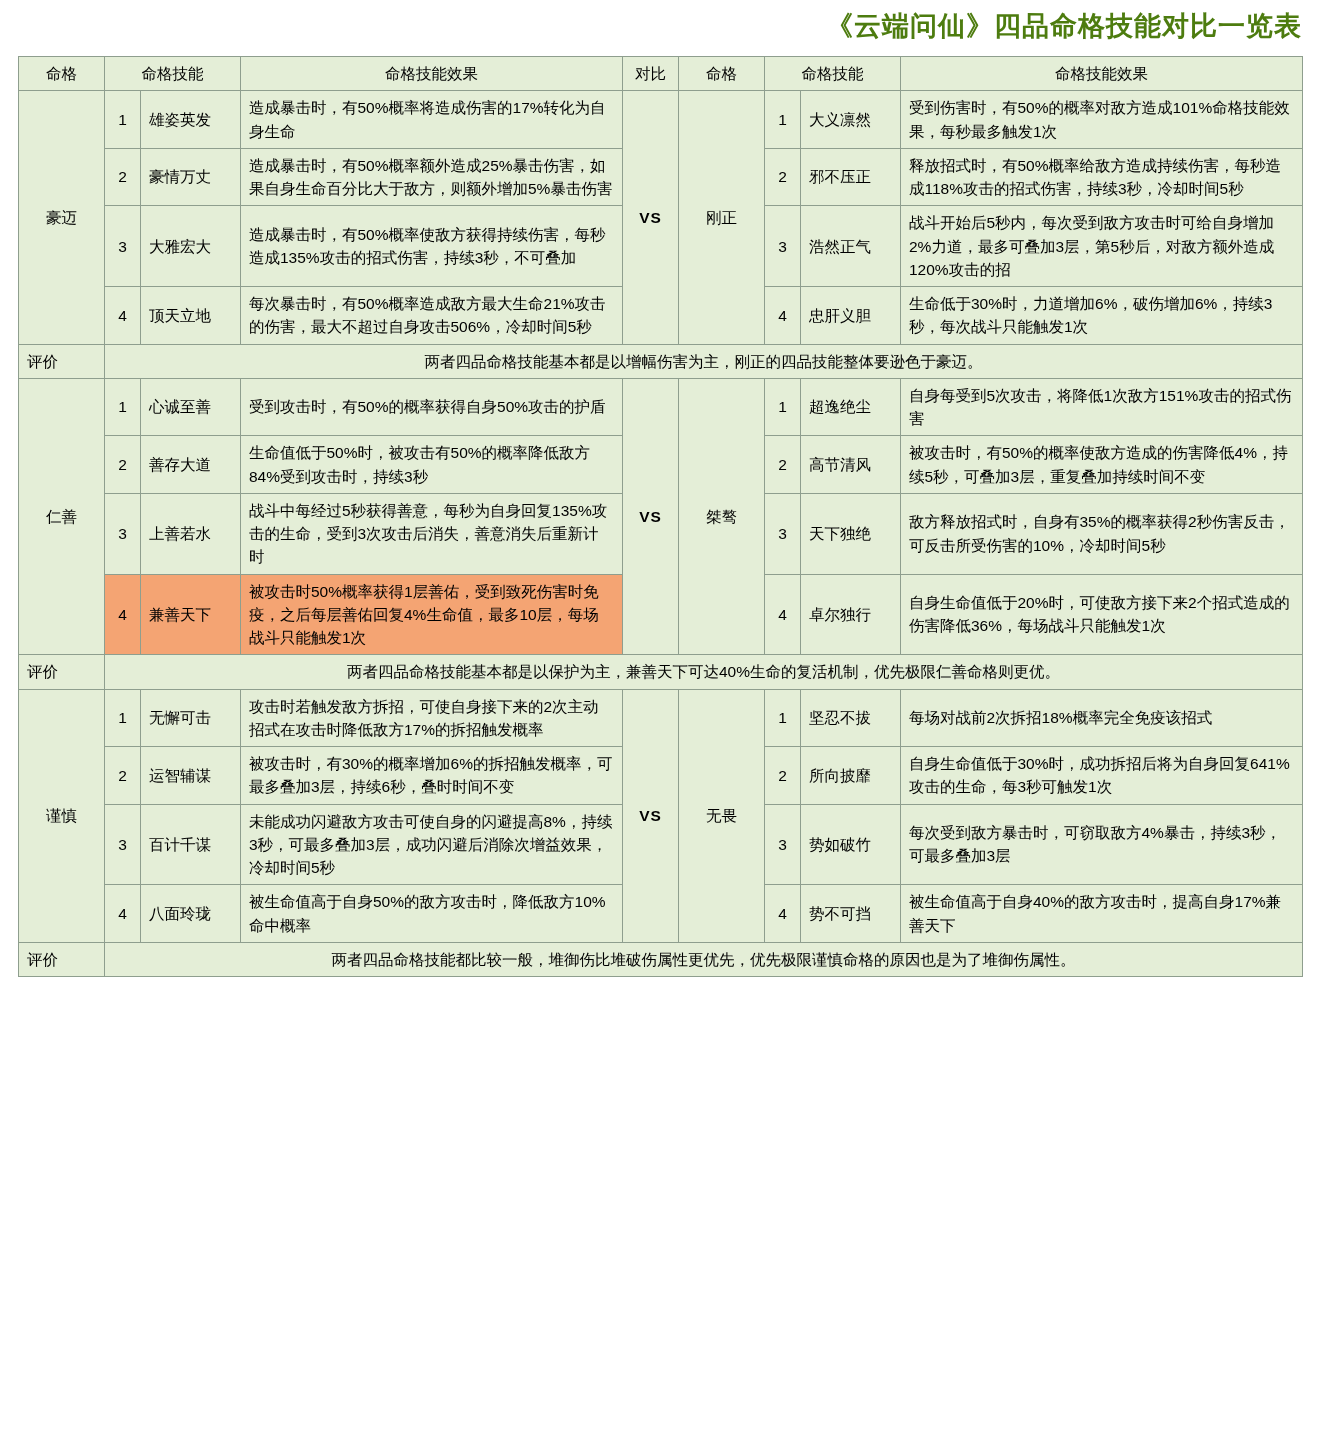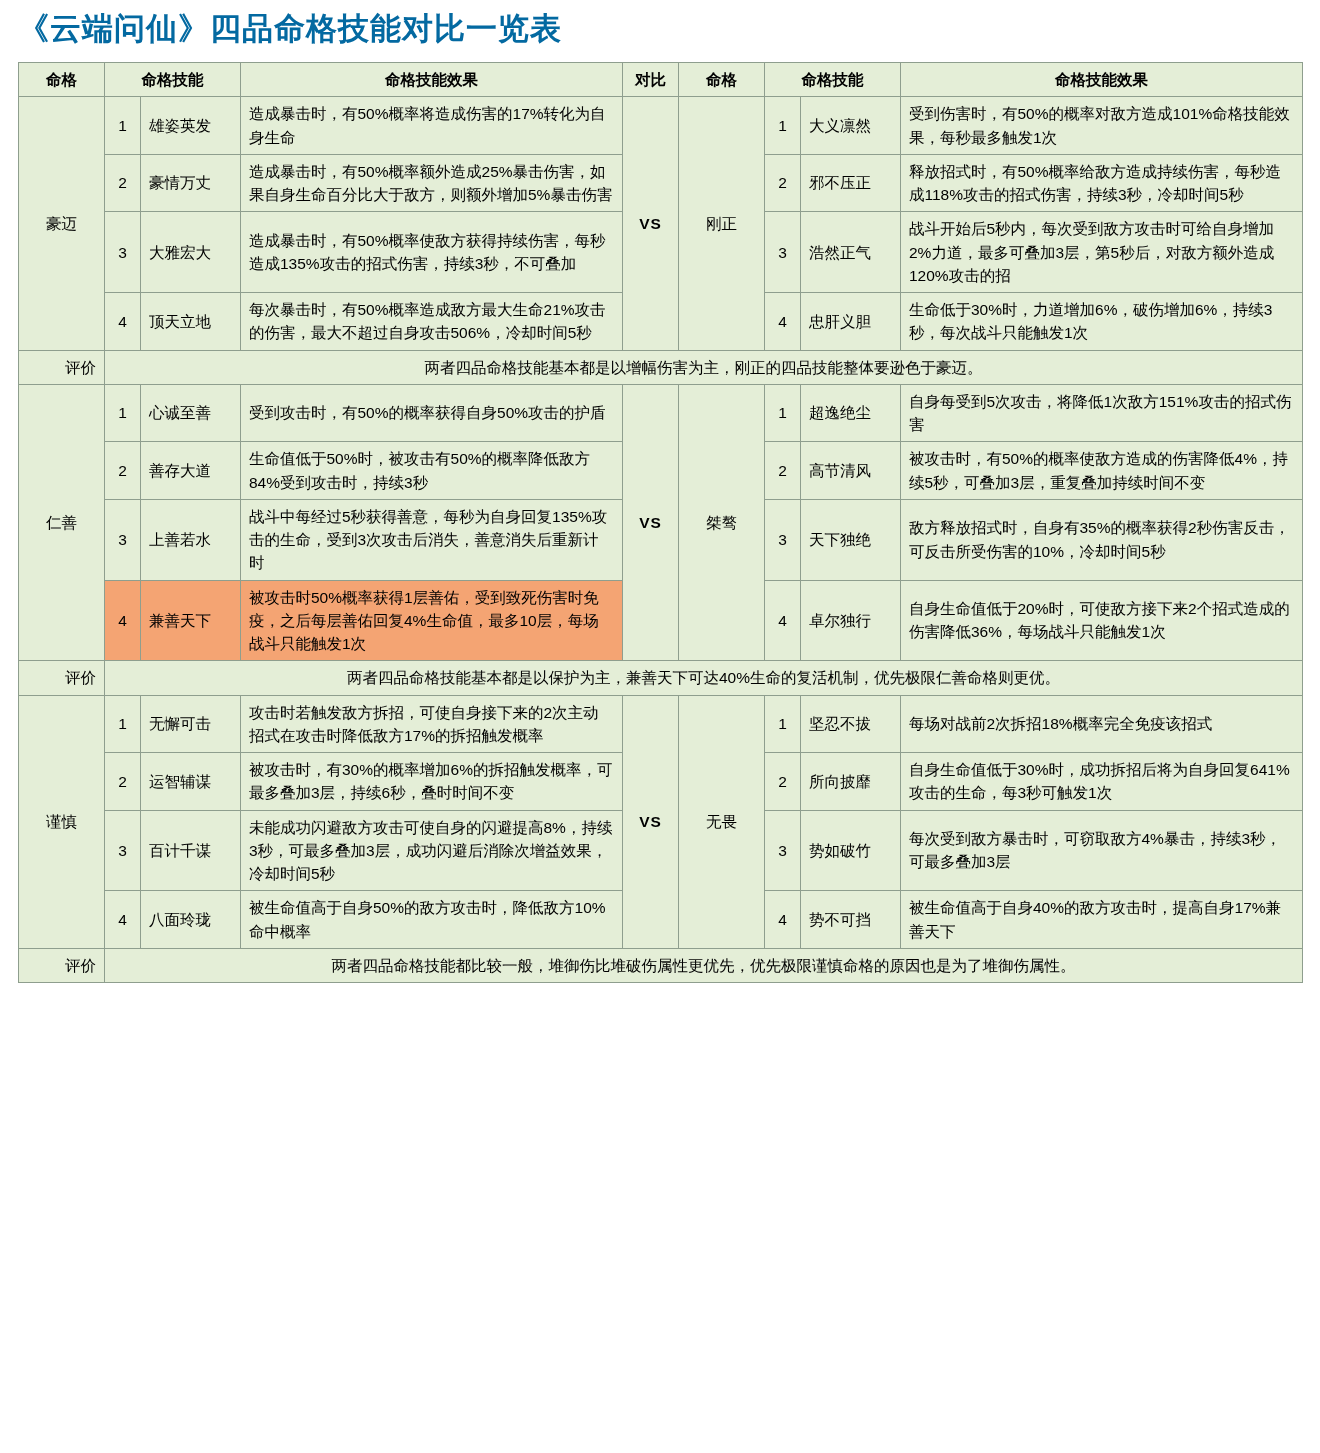--- a/index.html
+++ b/index.html
@@ -12,46 +12,46 @@
     min-height: 1453px;
     font-family: "Liberation Sans", "DejaVu Sans", sans-serif;
     color: #000000;
   }
   .page {
     width: 1320px;
     box-sizing: border-box;
     padding: 0 18px 10px 18px;
   }
   .title {
-    text-align: left;
-    font-size: 31px;
+    text-align: right;
+    font-size: 27px;
     font-weight: bold;
     letter-spacing: 1px;
     padding: 8px 0 12px 0;
-    color: #0369a1;
+    color: #4d7c0f;
   }
   table.sheet {
     border-collapse: collapse;
     width: 1284px;
     table-layout: fixed;
   }
   table.sheet td, table.sheet th {
     border: 1px solid #8e9e8e;
     padding: 5px 8px;
     font-size: 15.5px;
     line-height: 1.5;
     vertical-align: middle;
     background: #e4eed7;
     box-sizing: border-box;
   }
   .hdr td {
     background: #f5c660;
     text-align: center;
     font-size: 16px;
-    font-weight: bold;
+    font-weight: normal;
     padding: 7px 4px;
   }
   .grp {
     text-align: center;
     font-size: 16.5px;
   }
   .num {
     text-align: center;
     width: 34px;
   }
@@ -61,21 +61,21 @@
   .eff {
     text-align: left;
   }
   .vs {
     text-align: center;
     font-size: 17px;
     letter-spacing: 1px;
     font-weight: bold;
   }
   .review-label {
-    text-align: right;
+    text-align: left;
     background: #a9c98a;
   }
   .review-text {
     text-align: center;
     background: #a9c98a;
   }
   .highlight {
     background: #f4a473 !important;
     margin-left: 6px;
   }

